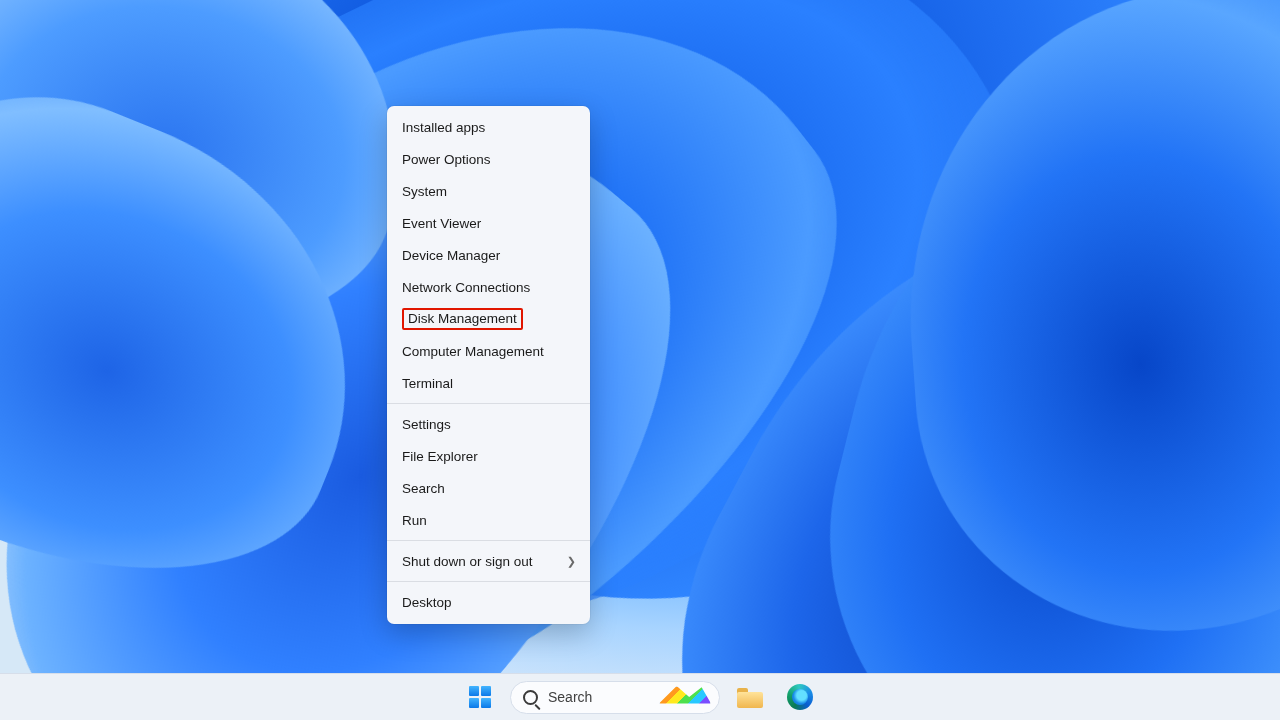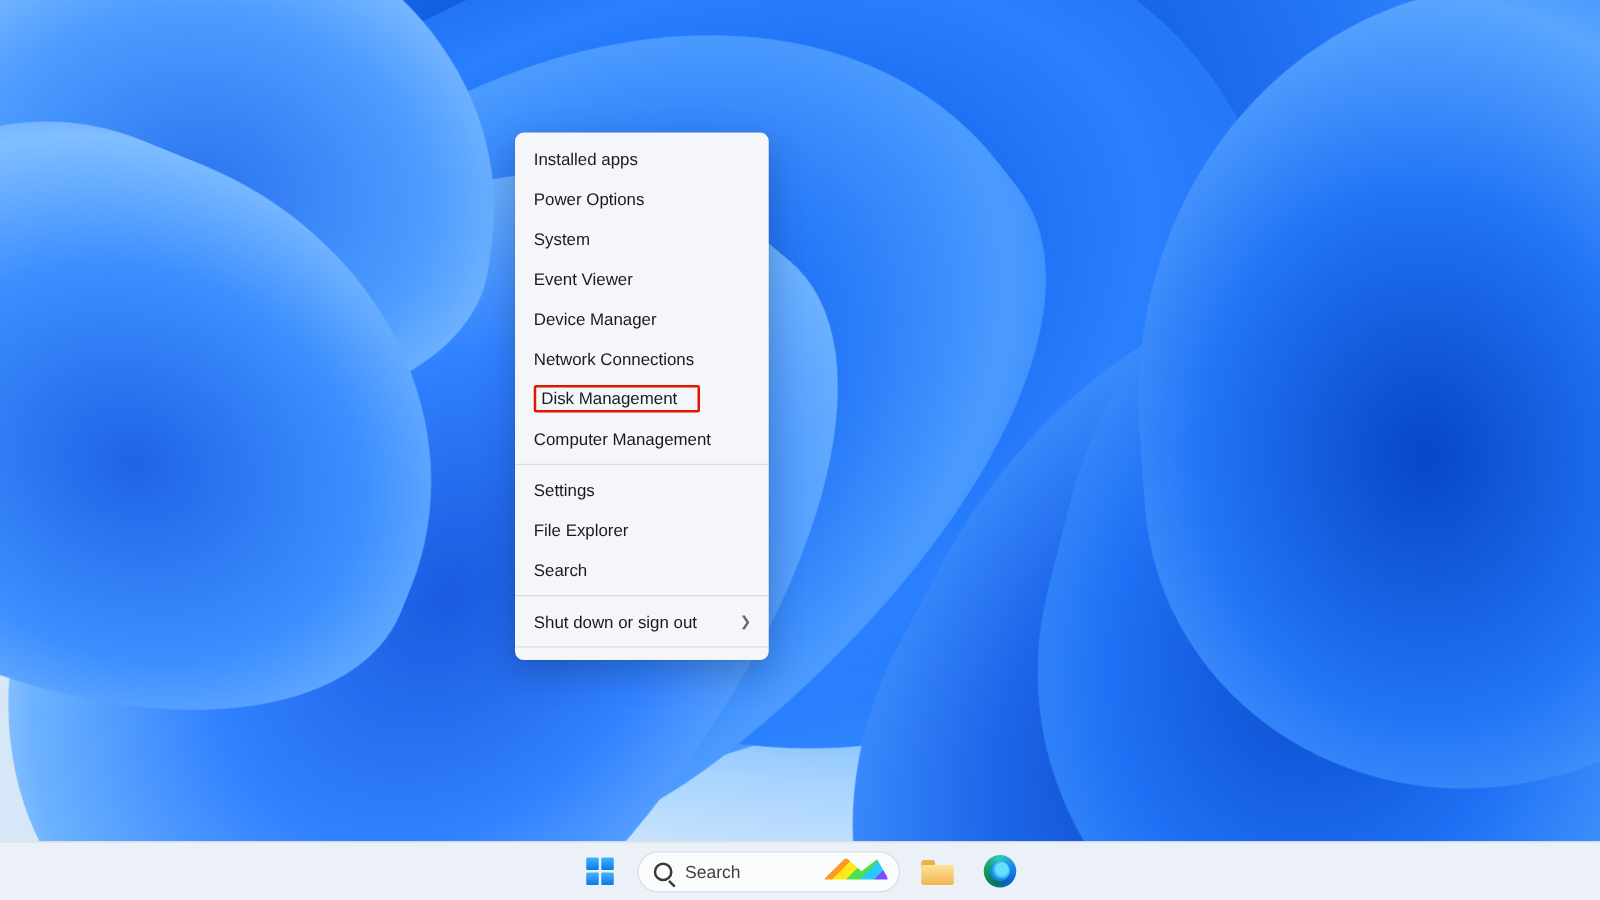--- a/index.html
+++ b/index.html
@@ -47,31 +47,30 @@
     .ctx-menu {
       position: absolute;
       left: 387px; top: 106px;
       width: 203px;
       background:#f4f6fa;
       border-radius: 7px;
       box-shadow: 0 10px 28px rgba(0,0,0,.22), 0 0 0 1px rgba(0,0,0,.04);
       padding: 5px 0 6px 0;
       font-size: 13.5px;
       color:#1a1a1a;
-      margin-left:25px;
     }
     .ctx-item {
       display:flex; align-items:center; justify-content:space-between;
       height: 32px;
       padding: 0 14px 0 15px;
       cursor: default;
     }
     .ctx-sep { height:1px; background:#dadde3; margin:4px 0; }
     .ctx-item .arrow { color:#6a6a6a; font-size:11px; }
-    .ctx-item .hl { border:2px solid #e11600; padding:1px 16px 2px 4px; border-radius:2px; }
+    .ctx-item .hl { border:2px solid #e11600; padding:1px 4px 2px 4px; border-radius:2px; }
 
     
     .taskbar {
       position:absolute; left:0; right:0; bottom:0; height:47px;
       background:#ecf1f7; border-top:1px solid #d6deea;
       display:flex; align-items:center; justify-content:center; gap:10px;
     }
     .tb-btn {
       width:40px; height:40px; border-radius:5px;
       display:flex; align-items:center; justify-content:center;
@@ -142,36 +141,45 @@
     </div>
     <div class="ctx-item">
       <span>Network Connections</span>
     </div>
     <div class="ctx-item">
       <span class="hl">Disk Management</span>
     </div>
     <div class="ctx-item">
       <span>Computer Management</span>
     </div>
+    <div class="ctx-item">
+      <span>Terminal</span>
+    </div>
     <div class="ctx-sep"></div>
     <div class="ctx-item">
       <span>Settings</span>
     </div>
     <div class="ctx-item">
       <span>File Explorer</span>
     </div>
     <div class="ctx-item">
       <span>Search</span>
+    </div>
+    <div class="ctx-item">
+      <span>Run</span>
     </div>
     <div class="ctx-sep"></div>
     <div class="ctx-item">
       <span>Shut down or sign out</span>
       <span class="arrow">❯</span>
     </div>
     <div class="ctx-sep"></div>
+    <div class="ctx-item">
+      <span>Desktop</span>
+    </div>
   </div>
 
 <div class="taskbar">
   <div class="tb-btn">
     <span class="start-grid">
       <span></span>
         <span></span>
         <span></span>
         <span></span>
     </span>

